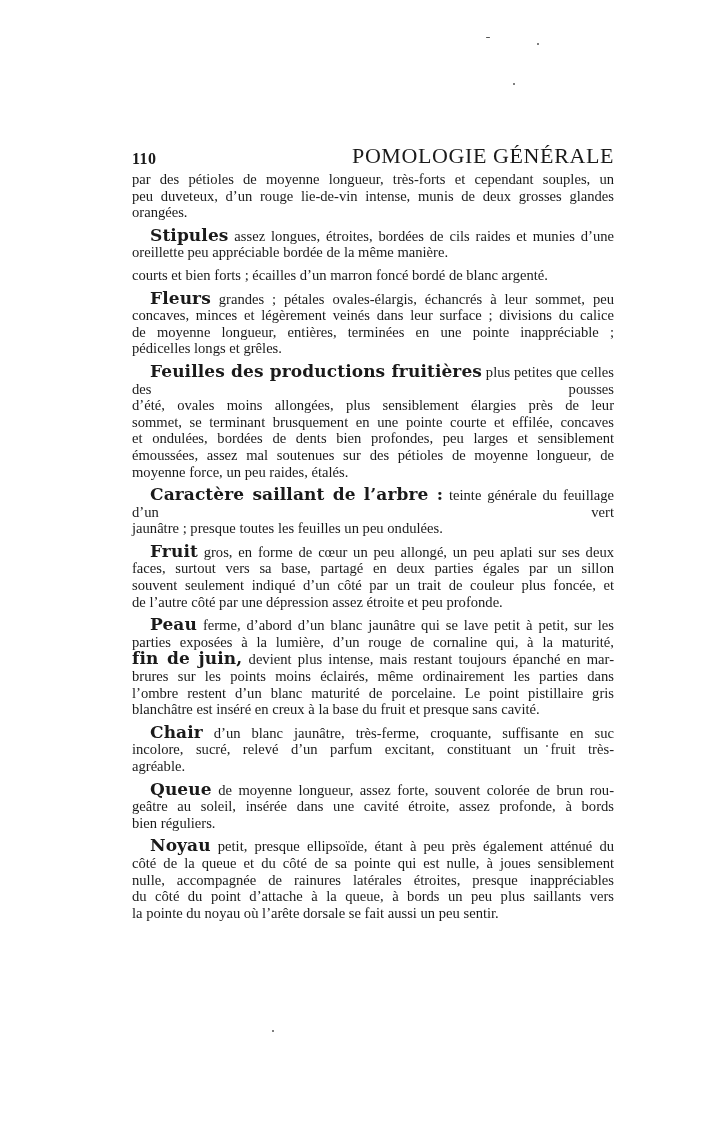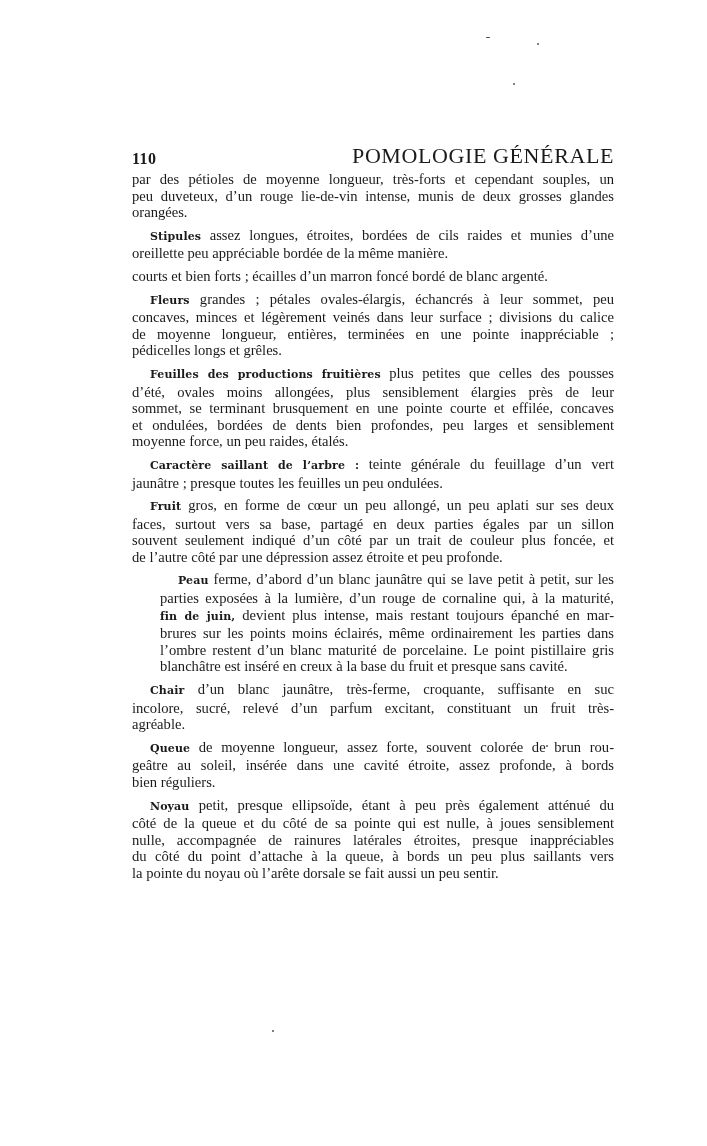--- a/index.html
+++ b/index.html
@@ -56,21 +56,21 @@
     }
     .body-text p.first {
       text-indent: 0;
     }
     .body-text p.indent {
       text-indent: 18px;
     }
     .term {
       font-family: "DejaVu Serif", serif;
       font-weight: bold;
-      font-size: 11px;
+      font-size: 17px;
       letter-spacing: 0.1px;
     }
     .line {
       display: block;
       text-align: justify;
       text-align-last: justify;
     }
     .line.last {
       text-align-last: left;
     }
@@ -111,33 +111,34 @@
         <span class="line" style="text-indent: 18px;"><span class="term">Fleurs</span> grandes ; pétales ovales-élargis, échancrés à leur sommet, peu</span>
         <span class="line">concaves, minces et légèrement veinés dans leur surface ; divisions du calice</span>
         <span class="line">de moyenne longueur, entières, terminées en une pointe inappréciable ;</span>
         <span class="line last">pédicelles longs et grêles.</span>
       </p>
       <p class="indent" style="text-indent: 0px;">
         <span class="line" style="text-indent: 18px;"><span class="term">Feuilles des productions fruitières</span> plus petites que celles des pousses</span>
         <span class="line">d’été, ovales moins allongées, plus sensiblement élargies près de leur</span>
         <span class="line">sommet, se terminant brusquement en une pointe courte et effilée, concaves</span>
         <span class="line">et ondulées, bordées de dents bien profondes, peu larges et sensiblement</span>
+        <span class="line">émoussées, assez mal soutenues sur des pétioles de moyenne longueur, de</span>
         <span class="line last">moyenne force, un peu raides, étalés.</span>
       </p>
       <p class="indent" style="text-indent: 0px;">
         <span class="line" style="text-indent: 18px;"><span class="term">Caractère saillant de l’arbre :</span> teinte générale du feuillage d’un vert</span>
         <span class="line last">jaunâtre ; presque toutes les feuilles un peu ondulées.</span>
       </p>
       <p class="indent" style="text-indent: 0px;">
         <span class="line" style="text-indent: 18px;"><span class="term">Fruit</span> gros, en forme de cœur un peu allongé, un peu aplati sur ses deux</span>
         <span class="line">faces, surtout vers sa base, partagé en deux parties égales par un sillon</span>
         <span class="line">souvent seulement indiqué d’un côté par un trait de couleur plus foncée, et</span>
         <span class="line last">de l’autre côté par une dépression assez étroite et peu profonde.</span>
       </p>
-      <p class="indent" style="text-indent: 0px; margin-left: 28px;">
+      <p class="indent" style="text-indent: 0px;">
         <span class="line" style="text-indent: 18px;"><span class="term">Peau</span> ferme, d’abord d’un blanc jaunâtre qui se lave petit à petit, sur les</span>
         <span class="line">parties exposées à la lumière, d’un rouge de cornaline qui, à la maturité,</span>
         <span class="line"><span class="term">fin de juin,</span> devient plus intense, mais restant toujours épanché en mar-</span>
         <span class="line">brures sur les points moins éclairés, même ordinairement les parties dans</span>
         <span class="line">l’ombre restent d’un blanc maturité de porcelaine. Le point pistillaire gris</span>
         <span class="line last">blanchâtre est inséré en creux à la base du fruit et presque sans cavité.</span>
       </p>
       <p class="indent" style="text-indent: 0px;">
         <span class="line" style="text-indent: 18px;"><span class="term">Chair</span> d’un blanc jaunâtre, très-ferme, croquante, suffisante en suc</span>
         <span class="line">incolore, sucré, relevé d’un parfum excitant, constituant un fruit très-</span>

